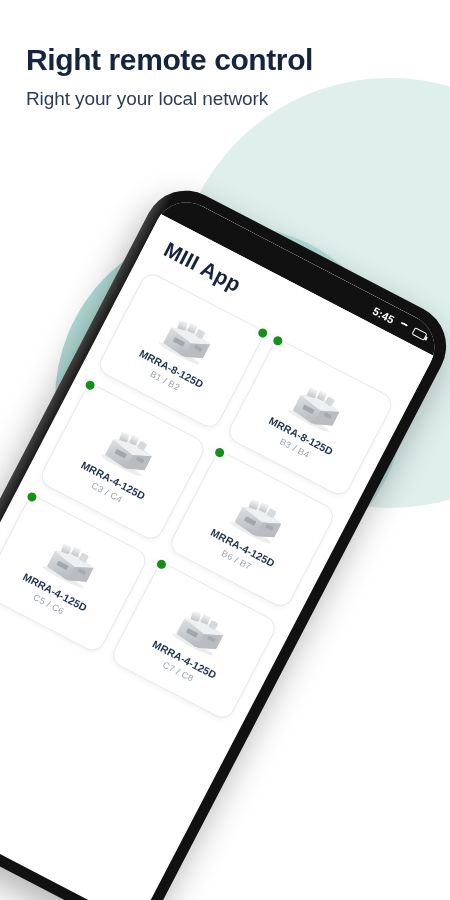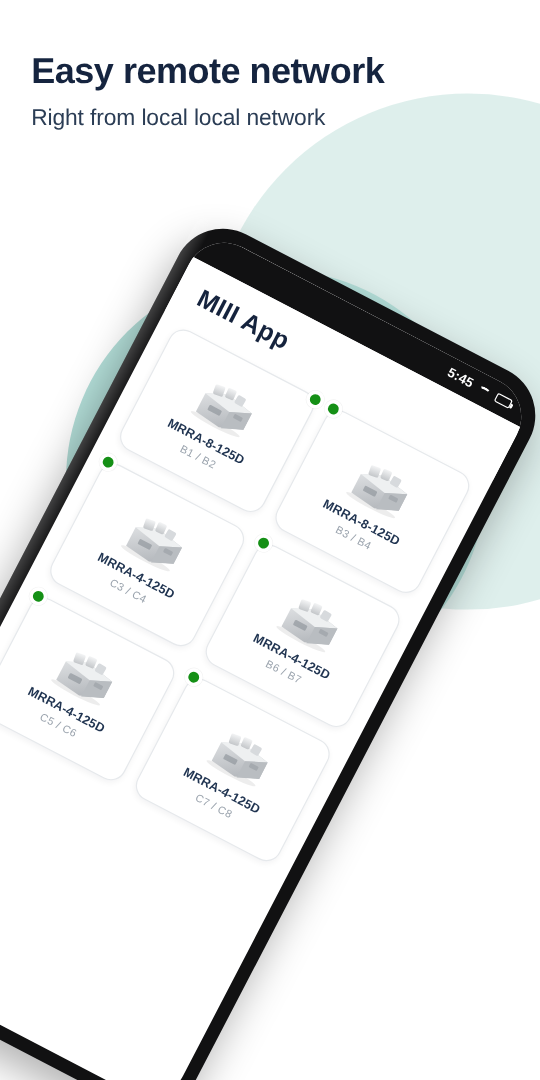--- a/index.html
+++ b/index.html
@@ -361,17 +361,17 @@
               </svg></span>
             <span class="device-name">MRRA-4-125D</span>
             <span class="device-ports">C7 / C8</span>
           </div>
         </div>
 
     </div>
   </div>
 
   <div id="headline-block">
-    <div id="headline">Easy remote network</div>
-    <div id="subhead">Right from local local network</div>
+    <div id="headline">Right remote control</div>
+    <div id="subhead">Right your your local network</div>
   </div>
 
 </div>
 
 </body></html>

